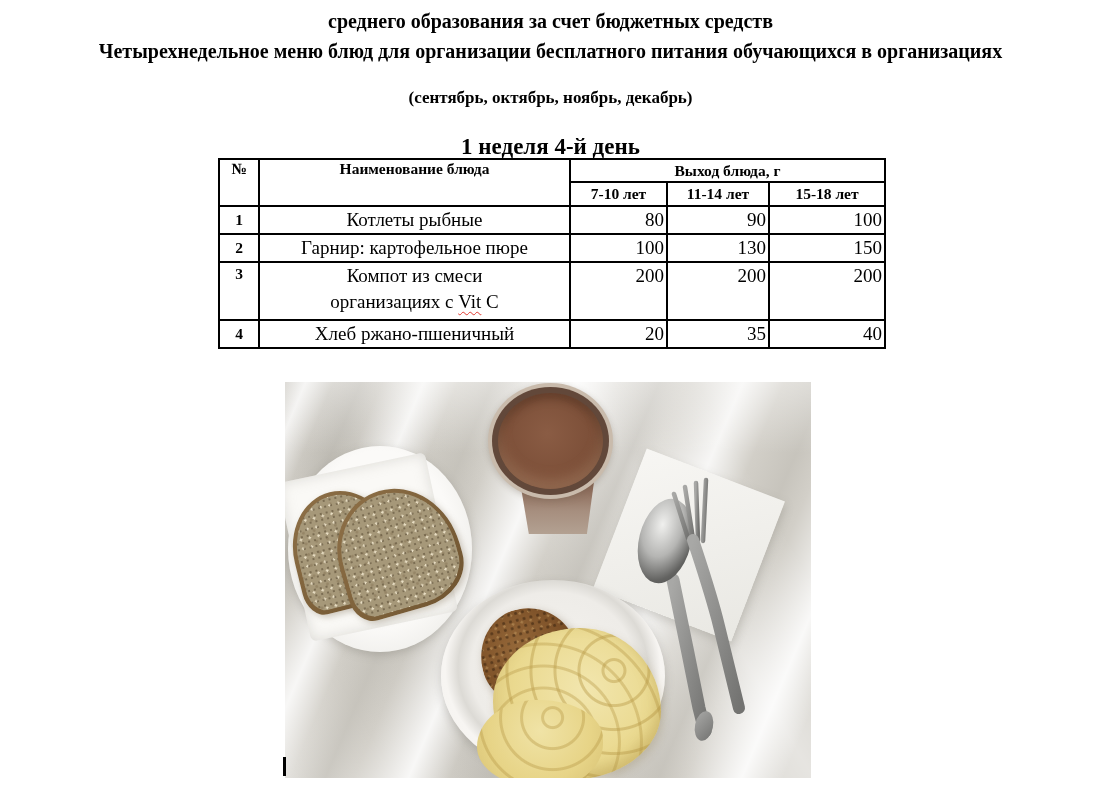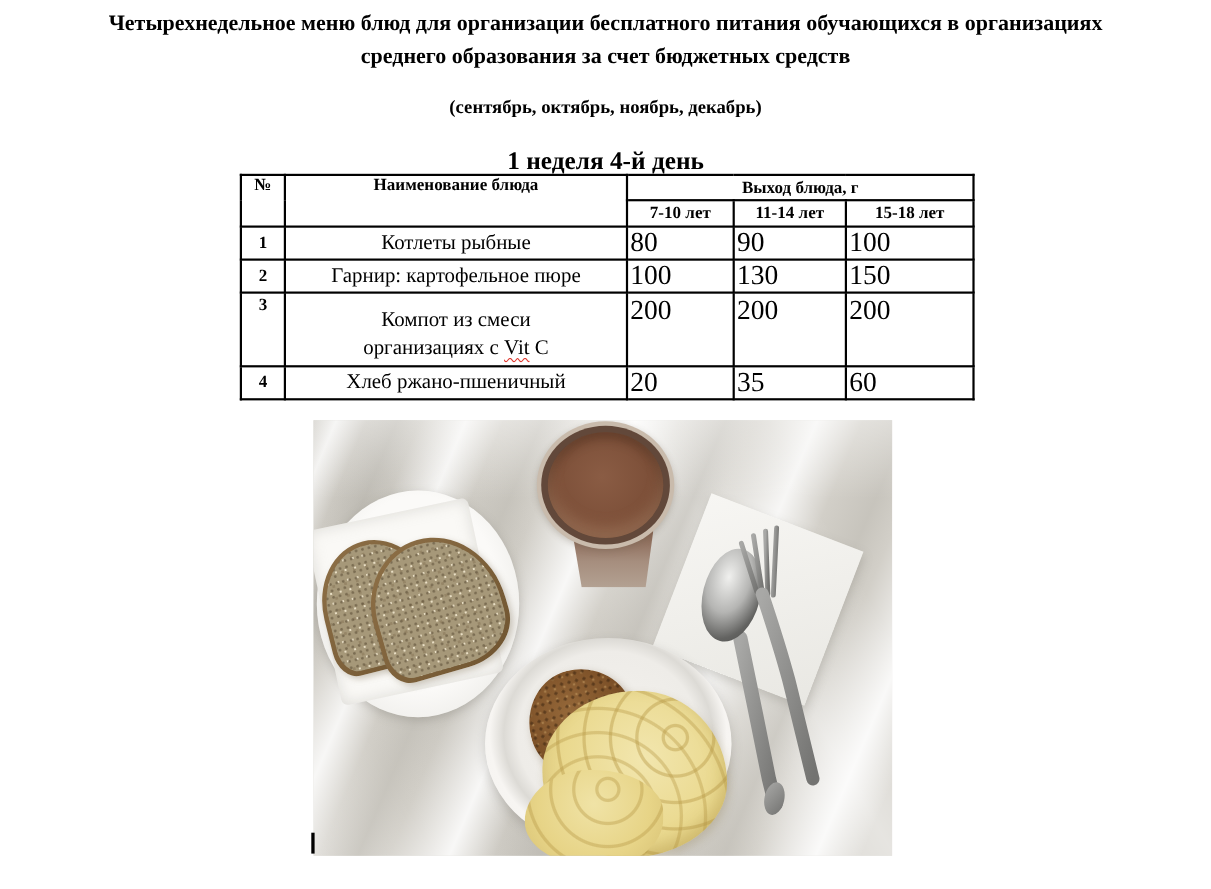--- a/index.html
+++ b/index.html
@@ -18,24 +18,24 @@
     position:absolute;left:218px;top:158px;width:666px;
     border-collapse:collapse;table-layout:fixed;
   }
   table.menu th, table.menu td{border:2px solid #000;padding:0 2px;overflow:hidden;}
   table.menu th{font-size:15.5px;font-weight:bold;text-align:center;}
   th.h-merged{vertical-align:top;padding-top:2px;}
   tr.age-row th{height:22px;vertical-align:middle;}
   tr.head-row th{height:21px;}
   td.no-cell{font-size:15.5px;font-weight:bold;text-align:center;vertical-align:middle;}
   td.name-cell{font-size:19px;text-align:center;vertical-align:middle;line-height:26px;}
-  td.val-cell{font-size:25px;text-align:left;vertical-align:middle;}
+  td.val-cell{font-size:19px;text-align:right;vertical-align:middle;}
   tr.r-std td{height:26px;}
   tr.r-tall td{height:54px;vertical-align:top;}
-  tr.r-tall td.name-cell{padding-top:11px;}
+  tr.r-tall td.name-cell{padding-top:0;}
   tr.r-tall td.no-cell, tr.r-tall td.val-cell{padding-top:2px;}
   .wavy{
     text-decoration:underline;
     text-decoration-style:wavy;
     text-decoration-color:#e0392f;
     text-decoration-thickness:1px;
     text-underline-offset:3px;
   }
 
   
@@ -140,22 +140,22 @@
       repeating-radial-gradient(circle at 60% 20%, rgba(255,248,210,0) 0 8px, rgba(186,156,74,.42) 9px 11px, rgba(255,248,210,0) 12px 21px),
       radial-gradient(circle at 50% 35%, #f0e3a6 0%, #e7d487 60%, #d6c073 100%);
   }
 
   .text-cursor{position:absolute;left:283px;top:757px;width:3px;height:19px;background:#000;z-index:10;}
 </style>
 </head>
 <body>
 
 <header class="doc-header">
+  <div class="title-line">среднего образования за счет бюджетных средств</div>
   <div class="title-line">Четырехнедельное меню блюд для организации бесплатного питания обучающихся в организациях</div>
-  <div class="title-line">среднего образования за счет бюджетных средств</div>
   <div class="title-months">(сентябрь, октябрь, ноябрь, декабрь)</div>
   <div class="subtitle">1 неделя 4-й день</div>
 </header>
 
 <table class="menu">
   <colgroup>
     <col style="width:40px">
       <col style="width:311px">
       <col style="width:97px">
       <col style="width:102px">
@@ -196,21 +196,21 @@
       </td>
       <td class="val-cell">200</td>
       <td class="val-cell">200</td>
       <td class="val-cell">200</td>
     </tr>
     <tr class="r-std">
       <td class="no-cell">4</td>
       <td class="name-cell">Хлеб ржано-пшеничный</td>
       <td class="val-cell">20</td>
       <td class="val-cell">35</td>
-      <td class="val-cell">60</td>
+      <td class="val-cell">40</td>
     </tr>
   </tbody>
 </table>
 
 <div class="photo">
   <div class="saucer"></div>
   <div class="saucer-napkin"></div>
   <div class="bread bread1">
       <div class="crumb"></div>
     </div>

